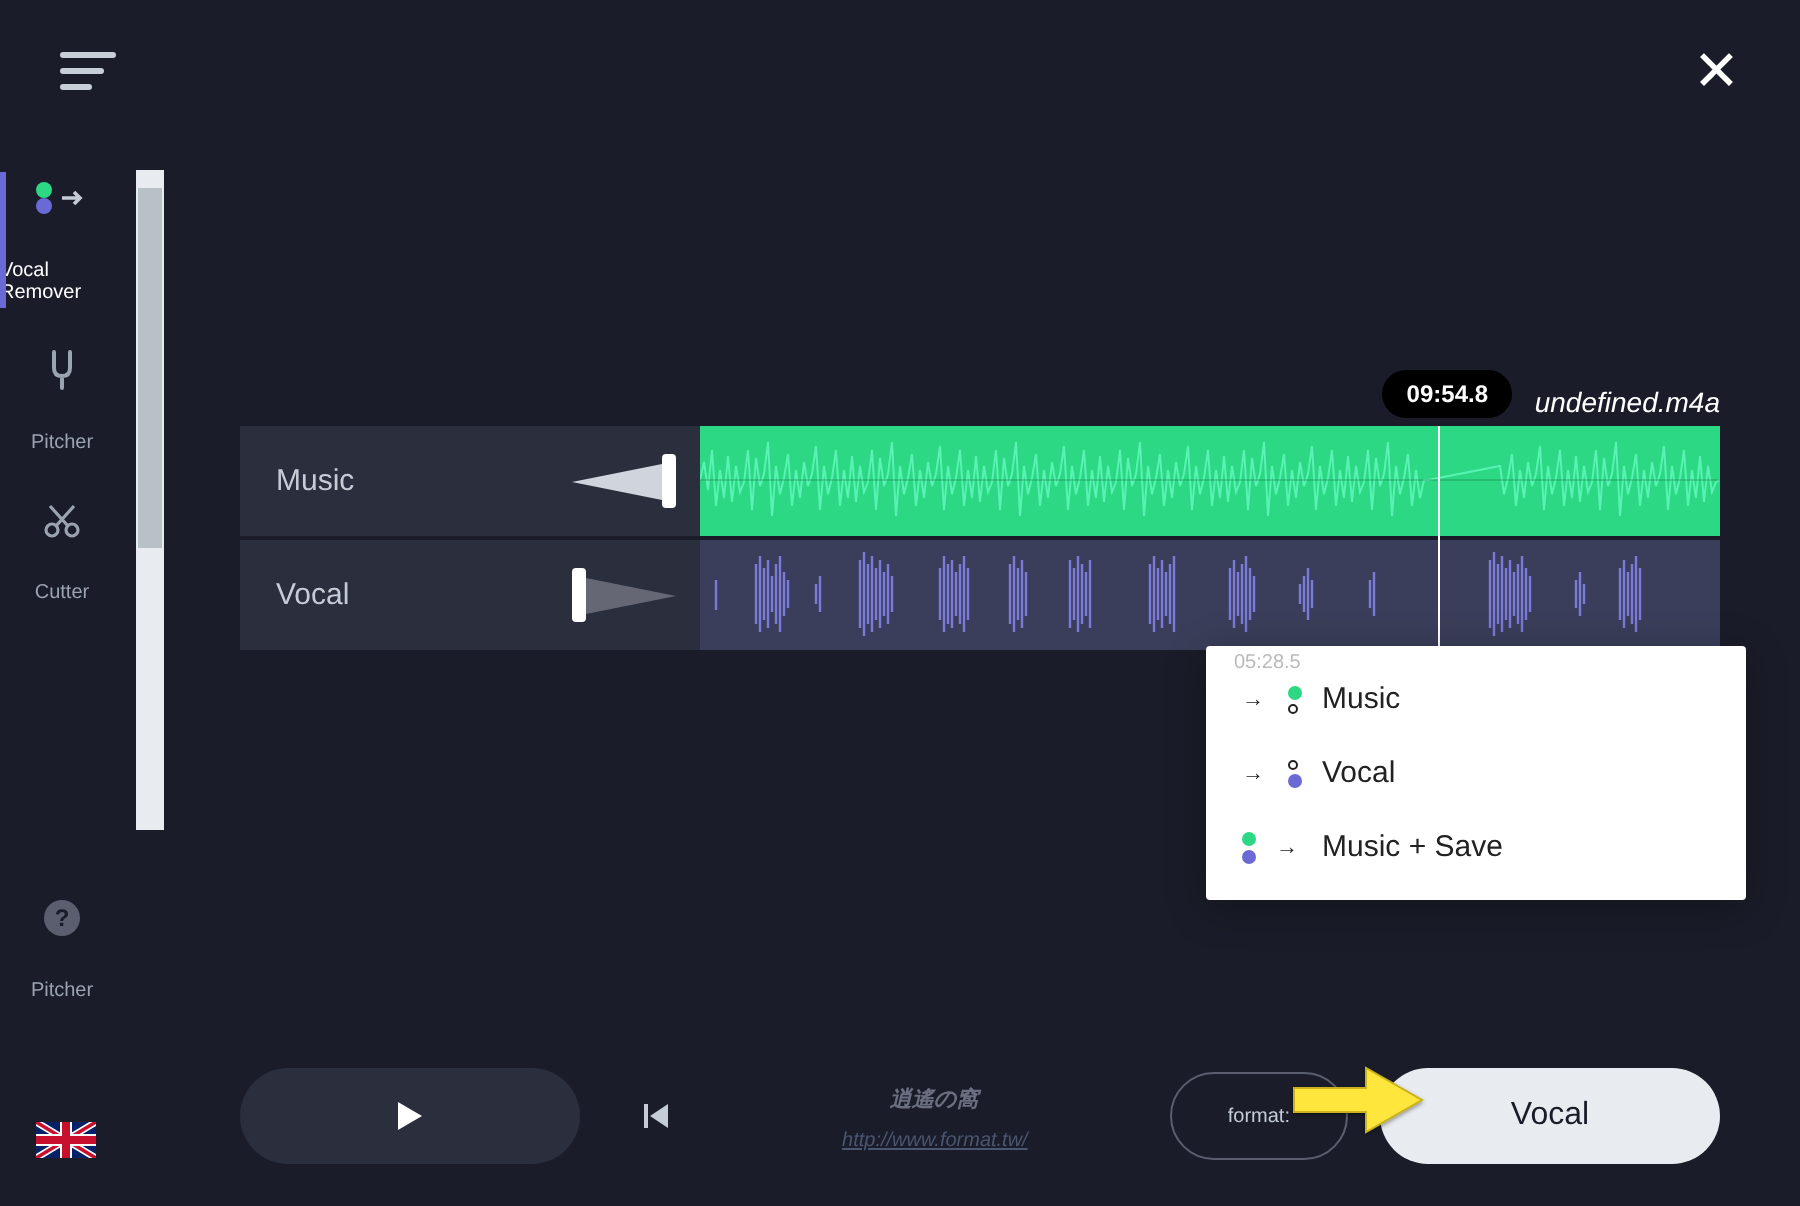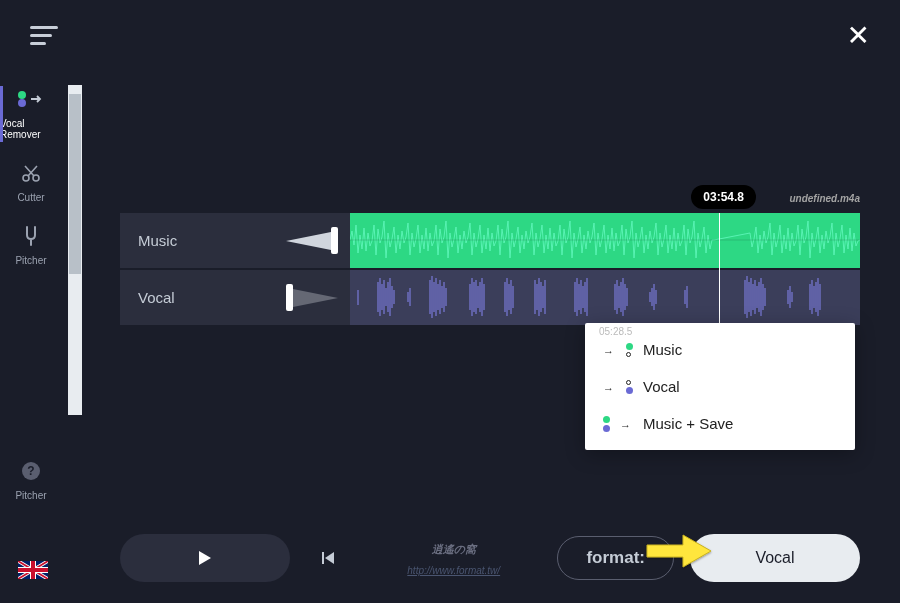--- a/index.html
+++ b/index.html
@@ -9,67 +9,67 @@
 .header { height: 70px; display: flex; align-items: center; justify-content: space-between; padding: 0 30px; }
 .menu-icon { display: flex; flex-direction: column; gap: 5px; cursor: pointer; }
 .menu-line { height: 3px; background: #c8ced8; border-radius: 2px; }
 .menu-line.l1 { width: 28px; }
 .menu-line.l2 { width: 22px; }
 .menu-line.l3 { width: 16px; }
 .close-btn { font-size: 28px; color: #fff; cursor: pointer; font-weight: 300; }
 
 
 .sidebar { position: absolute; left: 0; top: 80px; width: 62px; display: flex; flex-direction: column; align-items: center; gap: 22px; padding-top: 8px; }
-.sidebar-item { display: flex; flex-direction: column; align-items: center; gap: 8px; cursor: pointer; color: #9ba2b0; font-size: 10px; width: 100%; position: relative; }
+.sidebar-item { display: flex; flex-direction: column; align-items: center; gap: 20px; cursor: pointer; color: #9ba2b0; font-size: 10px; width: 100%; position: relative; }
 .sidebar-item.active { color: #fff; }
 .sidebar-item.active::before { content: ''; position: absolute; left: 0; top: -2px; bottom: -2px; width: 3px; background: #6a6ad4; }
 .sidebar-icon { height: 22px; display: flex; align-items: center; justify-content: center; }
 
 
 .scrollbar-track { position: absolute; left: 68px; top: 85px; width: 14px; height: 330px; background: #e8ecf0; border-radius: 0; }
 .scrollbar-thumb { width: 12px; margin-left: 1px; height: 180px; background: #b8c0c8; margin-top: 9px; }
 
 
 .main { position: absolute; left: 120px; top: 195px; right: 40px; }
 .timestamp-badge { position: absolute; right: 104px; top: -10px; background: #000; color: #fff; font-size: 12px; font-weight: 700; padding: 5px 12px; border-radius: 14px; }
-.filename { position: absolute; right: 0; top: -2px; font-style: italic; color: #a3a3a3; font-size: 10px; font-weight: bold; }
+.filename { position: absolute; right: 0; top: -2px; font-style: italic; color: #ffffff; font-size: 14px; }
 
 .track-row { display: flex; align-items: stretch; height: 55px; margin-bottom: 2px; }
 .track-label-area { width: 230px; background: #2b2e3d; display: flex; align-items: center; padding-left: 18px; gap: 20px; position: relative; }
 .track-label { color: #c5ccd6; font-size: 15px; }
 .volume-slider { position: absolute; right: 12px; display: flex; align-items: center; }
 .vol-triangle { width: 0; height: 0; border-style: solid; }
 .vol-triangle.left { border-width: 9px 45px 9px 0; border-color: transparent #d0d5dd transparent transparent; }
 .vol-triangle.right { border-width: 9px 0 9px 45px; border-color: transparent transparent transparent #d0d5dd; opacity: 0.35; }
 .vol-handle { width: 7px; height: 27px; background: #fff; border-radius: 2px; }
 .waveform { flex: 1; position: relative; overflow: hidden; }
 .wf-music { background: #36a776; }
 .wf-vocal { background: #3b3e5a; }
 .wave-svg { position: absolute; inset: 0; width: 100%; height: 100%; }
 
 
 .playhead { position: absolute; width: 1px; background: #fff; top: 18px; height: 145px; z-index: 5; }
 
 
-.dropdown { position: absolute; background: #fff; border-radius: 2px; padding: 8px 0; box-shadow: 0 4px 20px rgba(0,0,0,0.3); z-index: 10; width: 270px; }
+.dropdown { position: absolute; background: #fff; border-radius: 2px; padding: 8px 0; box-shadow: 0 4px 20px rgba(0,0,0,0.3); z-index: 10; width: 270px; margin-left: 18px; }
 .dropdown-item { padding: 10px 18px; display: flex; align-items: center; gap: 10px; color: #222; font-size: 15px; cursor: pointer; position: relative; }
 .dropdown-dots { display: flex; flex-direction: column; gap: 2px; }
 .dot { width: 7px; height: 7px; border-radius: 50%; }
 .dot.green { background: #2dd884; }
 .dot.purple { background: #6a6ad4; }
 .dot.ow { border: 1.5px solid #222; background: transparent; width: 5px; height: 5px; }
 .dd-arrow { font-size: 11px; color: #222; margin-right: 2px; }
 .dropdown-time { position: absolute; top: 3px; left: 14px; font-size: 10px; color: #bbb; }
 
 
 .bottom-bar { position: absolute; bottom: 20px; left: 120px; right: 40px; height: 50px; display: flex; align-items: center; gap: 16px; }
 .play-btn { width: 170px; height: 48px; background: #2b2e3d; border-radius: 26px; display: flex; align-items: center; justify-content: center; cursor: pointer; }
 .skip-btn { width: 44px; height: 44px; display: flex; align-items: center; justify-content: center; cursor: pointer; color: #c5ccd6; font-size: 16px; }
 .watermark { flex: 1; display: flex; flex-direction: column; align-items: center; justify-content: center; color: #555; font-size: 10px; font-style: italic; }
-.format-btn { height: 44px; padding: 0 28px; border: 1px solid #5a5e6f; border-radius: 24px; color: #c5ccd6; font-size: 17px; cursor: pointer; display: flex; align-items: center; font-weight: bold; }
+.format-btn { height: 44px; padding: 0 28px; border: 1px solid #5a5e6f; border-radius: 24px; color: #c5ccd6; font-size: 10px; cursor: pointer; display: flex; align-items: center; }
 .save-btn { width: 170px; height: 48px; background: #e8ecf0; color: #1a1d29; border-radius: 26px; display: flex; align-items: center; justify-content: center; font-size: 16px; cursor: pointer; }
 
 
 .arrow-annotation { position: absolute; bottom: 28px; right: 185px; z-index: 20; pointer-events: none; }
 
 
 .flag { position: absolute; bottom: 24px; left: 18px; width: 30px; height: 18px; cursor: pointer; }
 .flag-svg { width: 100%; height: 100%; }
 
 
@@ -93,54 +93,54 @@
       <svg width="30" height="18" viewBox="0 0 30 18">
         <circle cx="6" cy="5" r="4" fill="#2dd884"></circle>
         <circle cx="6" cy="13" r="4" fill="#6a6ad4"></circle>
         <path d="M15 9 L24 9 M21 6 L24 9 L21 12" stroke="#c5ccd6" stroke-width="1.8" fill="none"></path>
       </svg>
     </div>
     <span>Vocal Remover</span>
   </div>
   <div class="sidebar-item">
     <div class="sidebar-icon">
+      <svg width="18" height="22" viewBox="0 0 18 22">
+        <path d="M5 2 L5 10 Q5 14 9 14 Q13 14 13 10 L13 2 M9 14 L9 20" stroke="#9ba2b0" stroke-width="2" fill="none" stroke-linecap="round"></path>
+      </svg>
+    </div>
+    <span>Pitcher</span>
+  </div>
+  <div class="sidebar-item">
+    <div class="sidebar-icon">
       <svg width="20" height="20" viewBox="0 0 20 20">
         <circle cx="5" cy="15" r="3" stroke="#9ba2b0" stroke-width="1.6" fill="none"></circle>
         <circle cx="15" cy="15" r="3" stroke="#9ba2b0" stroke-width="1.6" fill="none"></circle>
         <path d="M7 13 L16 3 M13 13 L4 3" stroke="#9ba2b0" stroke-width="1.6"></path>
       </svg>
     </div>
     <span>Cutter</span>
-  </div>
-  <div class="sidebar-item">
-    <div class="sidebar-icon">
-      <svg width="18" height="22" viewBox="0 0 18 22">
-        <path d="M5 2 L5 10 Q5 14 9 14 Q13 14 13 10 L13 2 M9 14 L9 20" stroke="#9ba2b0" stroke-width="2" fill="none" stroke-linecap="round"></path>
-      </svg>
-    </div>
-    <span>Pitcher</span>
   </div>
 </div>
 
 <div class="sidebar-item support-item" style="width:62px;">
   <div class="sidebar-icon">
     <svg width="20" height="20" viewBox="0 0 20 20">
       <circle cx="10" cy="10" r="9" fill="#5a5e6f"></circle>
       <text x="10" y="14" text-anchor="middle" font-size="12" font-weight="bold" fill="#1a1d29">?</text>
     </svg>
   </div>
   <span>Pitcher</span>
 </div>
 
 <div class="scrollbar-track">
   <div class="scrollbar-thumb"></div>
 </div>
 
 <div class="main">
-  <div class="timestamp-badge">03:54.8</div>
+  <div class="timestamp-badge">09:54.8</div>
   <div class="filename">undefined.m4a</div>
 
   <div style="height:18px;"></div>
 
   <div class="track-row">
     <div class="track-label-area">
       <span class="track-label">Music</span>
       <div class="volume-slider">
         <div class="vol-triangle left"></div>
         <div class="vol-handle"></div>

